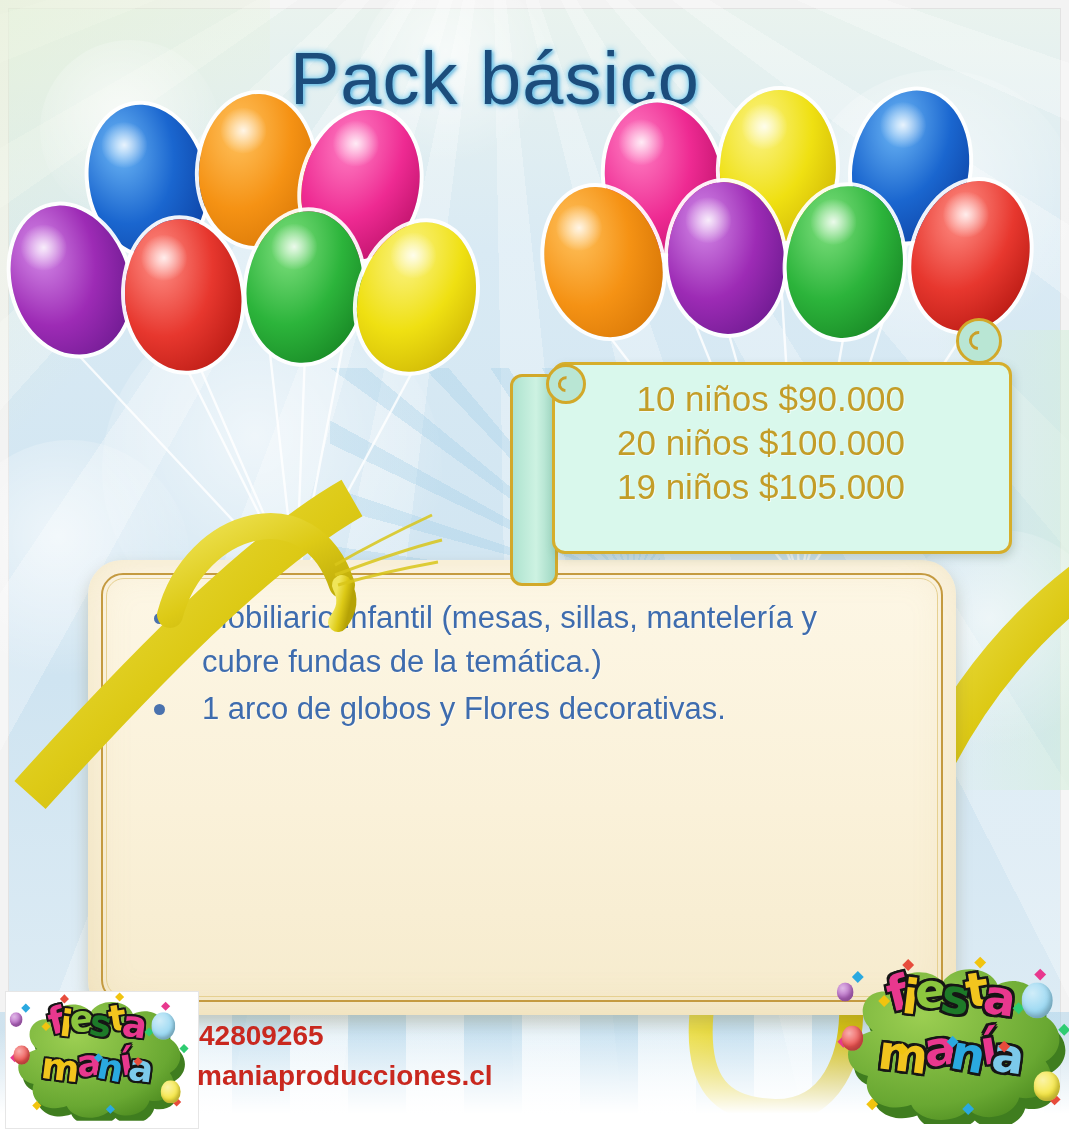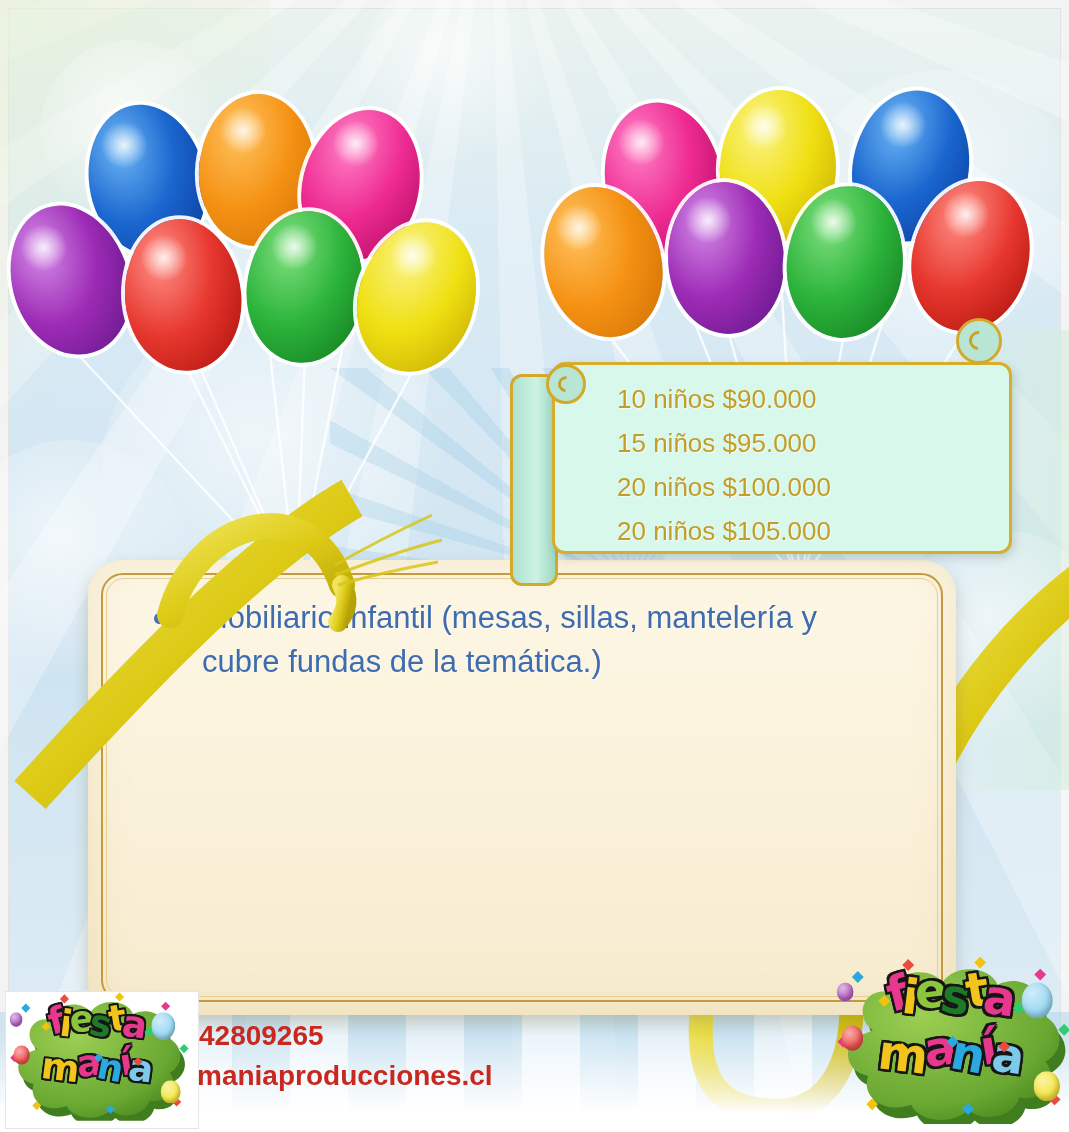--- a/index.html
+++ b/index.html
@@ -58,22 +58,22 @@
     background:#4a72ae;}
   
   .scroll{position:absolute;left:0;top:0;z-index:4;}
   .scroll-roll{position:absolute;left:510px;top:374px;width:48px;height:212px;
     background:linear-gradient(90deg,#aee3cf,#cdf2e2 55%,#9fd8c3);
     border:3px solid #d2a92a;border-radius:12px;}
   .scroll-body{position:absolute;left:552px;top:362px;width:460px;height:192px;
     background:#d9f8ec;border:3px solid #d6ae2b;border-radius:13px;
     box-shadow:2px 4px 8px rgba(90,120,100,.25);}
   .price-lines{position:absolute;left:62px;top:12px;}
-  .price-line{font-size:26px;line-height:44px;color:var(--c-price,#c39d28);font-weight:400;
-    text-shadow:1px 1px 0 rgba(255,255,255,.6);}
+  .price-line{font-size:35px;line-height:44px;color:var(--c-price,#c39d28);font-weight:400;
+    text-shadow:1px 1px 0 rgba(255,255,255,.6);text-align:right;}
   .curl{position:absolute;border-radius:50%;border:3px solid #d2a92a;background:#b9e6d4;z-index:4;}
   .curl::after{content:'';position:absolute;inset:26%;border-radius:50%;
     border:3px solid #caa12a;border-color:#caa12a transparent transparent #caa12a;transform:rotate(-40deg);}
   .curl-left{left:546px;top:364px;width:40px;height:40px;}
   .curl-right{left:956px;top:318px;width:46px;height:46px;}
   
   .contact{position:absolute;left:0;top:0;z-index:7;}
   .phone{position:absolute;left:199px;top:1020px;font-size:28px;font-weight:700;color:var(--c-contact,#c9281f);}
   .site{position:absolute;left:197px;top:1060px;font-size:28px;font-weight:700;color:var(--c-contact,#c9281f);}
   
@@ -131,20 +131,21 @@
         <line x1="911" y1="232" x2="800" y2="585"></line>
         <line x1="603" y1="328" x2="800" y2="585"></line>
         <line x1="726" y1="324" x2="800" y2="585"></line>
         <line x1="845" y1="328" x2="800" y2="585"></line>
         <line x1="971" y1="322" x2="800" y2="585"></line>
       </g>
     <path d="M1082,582 C1012,636 958,706 918,795" stroke="url(#ribGoldB)" stroke-width="40" fill="none"></path>
     <path d="M702,1008 C694,1085 722,1110 775,1111 C830,1112 854,1060 851,998" stroke="url(#ribGoldB)" stroke-width="24" fill="none"></path>
   </svg>
 
+  <h1 class="title">Pack básico</h1>
 
   <div id="balloons-left">
       <div class="balloon" style="left: 89px; top: 104px; transform: rotate(-12deg); --l: #6cb6f5; --b: #1a66cf; --d: #0a3a9a;"></div>
       <div class="balloon" style="left: 199px; top: 94px; transform: rotate(2deg); --l: #ffc25e; --b: #f59214; --d: #cf6f02;"></div>
       <div class="balloon" style="left: 303px; top: 109px; transform: rotate(14deg); --l: #ff80c4; --b: #ee2a92; --d: #b00b60;"></div>
       <div class="balloon" style="left: 12px; top: 204px; transform: rotate(-18deg); --l: #d48ae8; --b: #9d2bb5; --d: #5f1585;"></div>
       <div class="balloon" style="left: 125px; top: 219px; transform: rotate(-6deg); --l: #ff8f86; --b: #e7372e; --d: #ab120c;"></div>
       <div class="balloon" style="left: 247px; top: 211px; transform: rotate(6deg); --l: #80e07f; --b: #2cb43b; --d: #127a1e;"></div>
       <div class="balloon" style="left: 359px; top: 221px; transform: rotate(16deg); --l: #fbf386; --b: #efe012; --d: #c7ad02;"></div>
     </div>
@@ -154,31 +155,31 @@
       <div class="balloon" style="left: 853px; top: 90px; transform: rotate(10deg); --l: #6cb6f5; --b: #1a66cf; --d: #0a3a9a;"></div>
       <div class="balloon" style="left: 545px; top: 186px; transform: rotate(-14deg); --l: #ffc25e; --b: #f59214; --d: #cf6f02;"></div>
       <div class="balloon" style="left: 668px; top: 182px; transform: rotate(-4deg); --l: #d48ae8; --b: #9d2bb5; --d: #5f1585;"></div>
       <div class="balloon" style="left: 787px; top: 186px; transform: rotate(5deg); --l: #80e07f; --b: #2cb43b; --d: #127a1e;"></div>
       <div class="balloon" style="left: 913px; top: 180px; transform: rotate(14deg); --l: #ff8f86; --b: #e7372e; --d: #ab120c;"></div>
     </div>
 
   <div class="parchment">
     <ul id="includes-list" class="includes">
         <li>Mobiliario infantil (mesas, sillas, mantelería y cubre fundas de la temática.)</li>
+        <li>1 arco de globos y Flores decorativas.</li>
       </ul>
   </div>
 
   <div class="scroll">
     <div class="scroll-roll"></div>
     <div class="scroll-body">
       <div id="price-lines" class="price-lines">
           <div class="price-line">10 niños $90.000</div>
-          <div class="price-line">15 niños $95.000</div>
           <div class="price-line">20 niños $100.000</div>
-          <div class="price-line">20 niños $105.000</div>
+          <div class="price-line">19 niños $105.000</div>
         </div>
     </div>
     <div class="curl curl-left"></div>
     <div class="curl curl-right"></div>
   </div>
 
   <svg id="svg-front" class="svg-layer" width="1069" height="1132" viewBox="0 0 1069 1132">
     <defs>
       <linearGradient id="ribGoldF" x1="0" y1="0" x2="1" y2="1">
         <stop offset="0" stop-color="#f0e55a"></stop>

